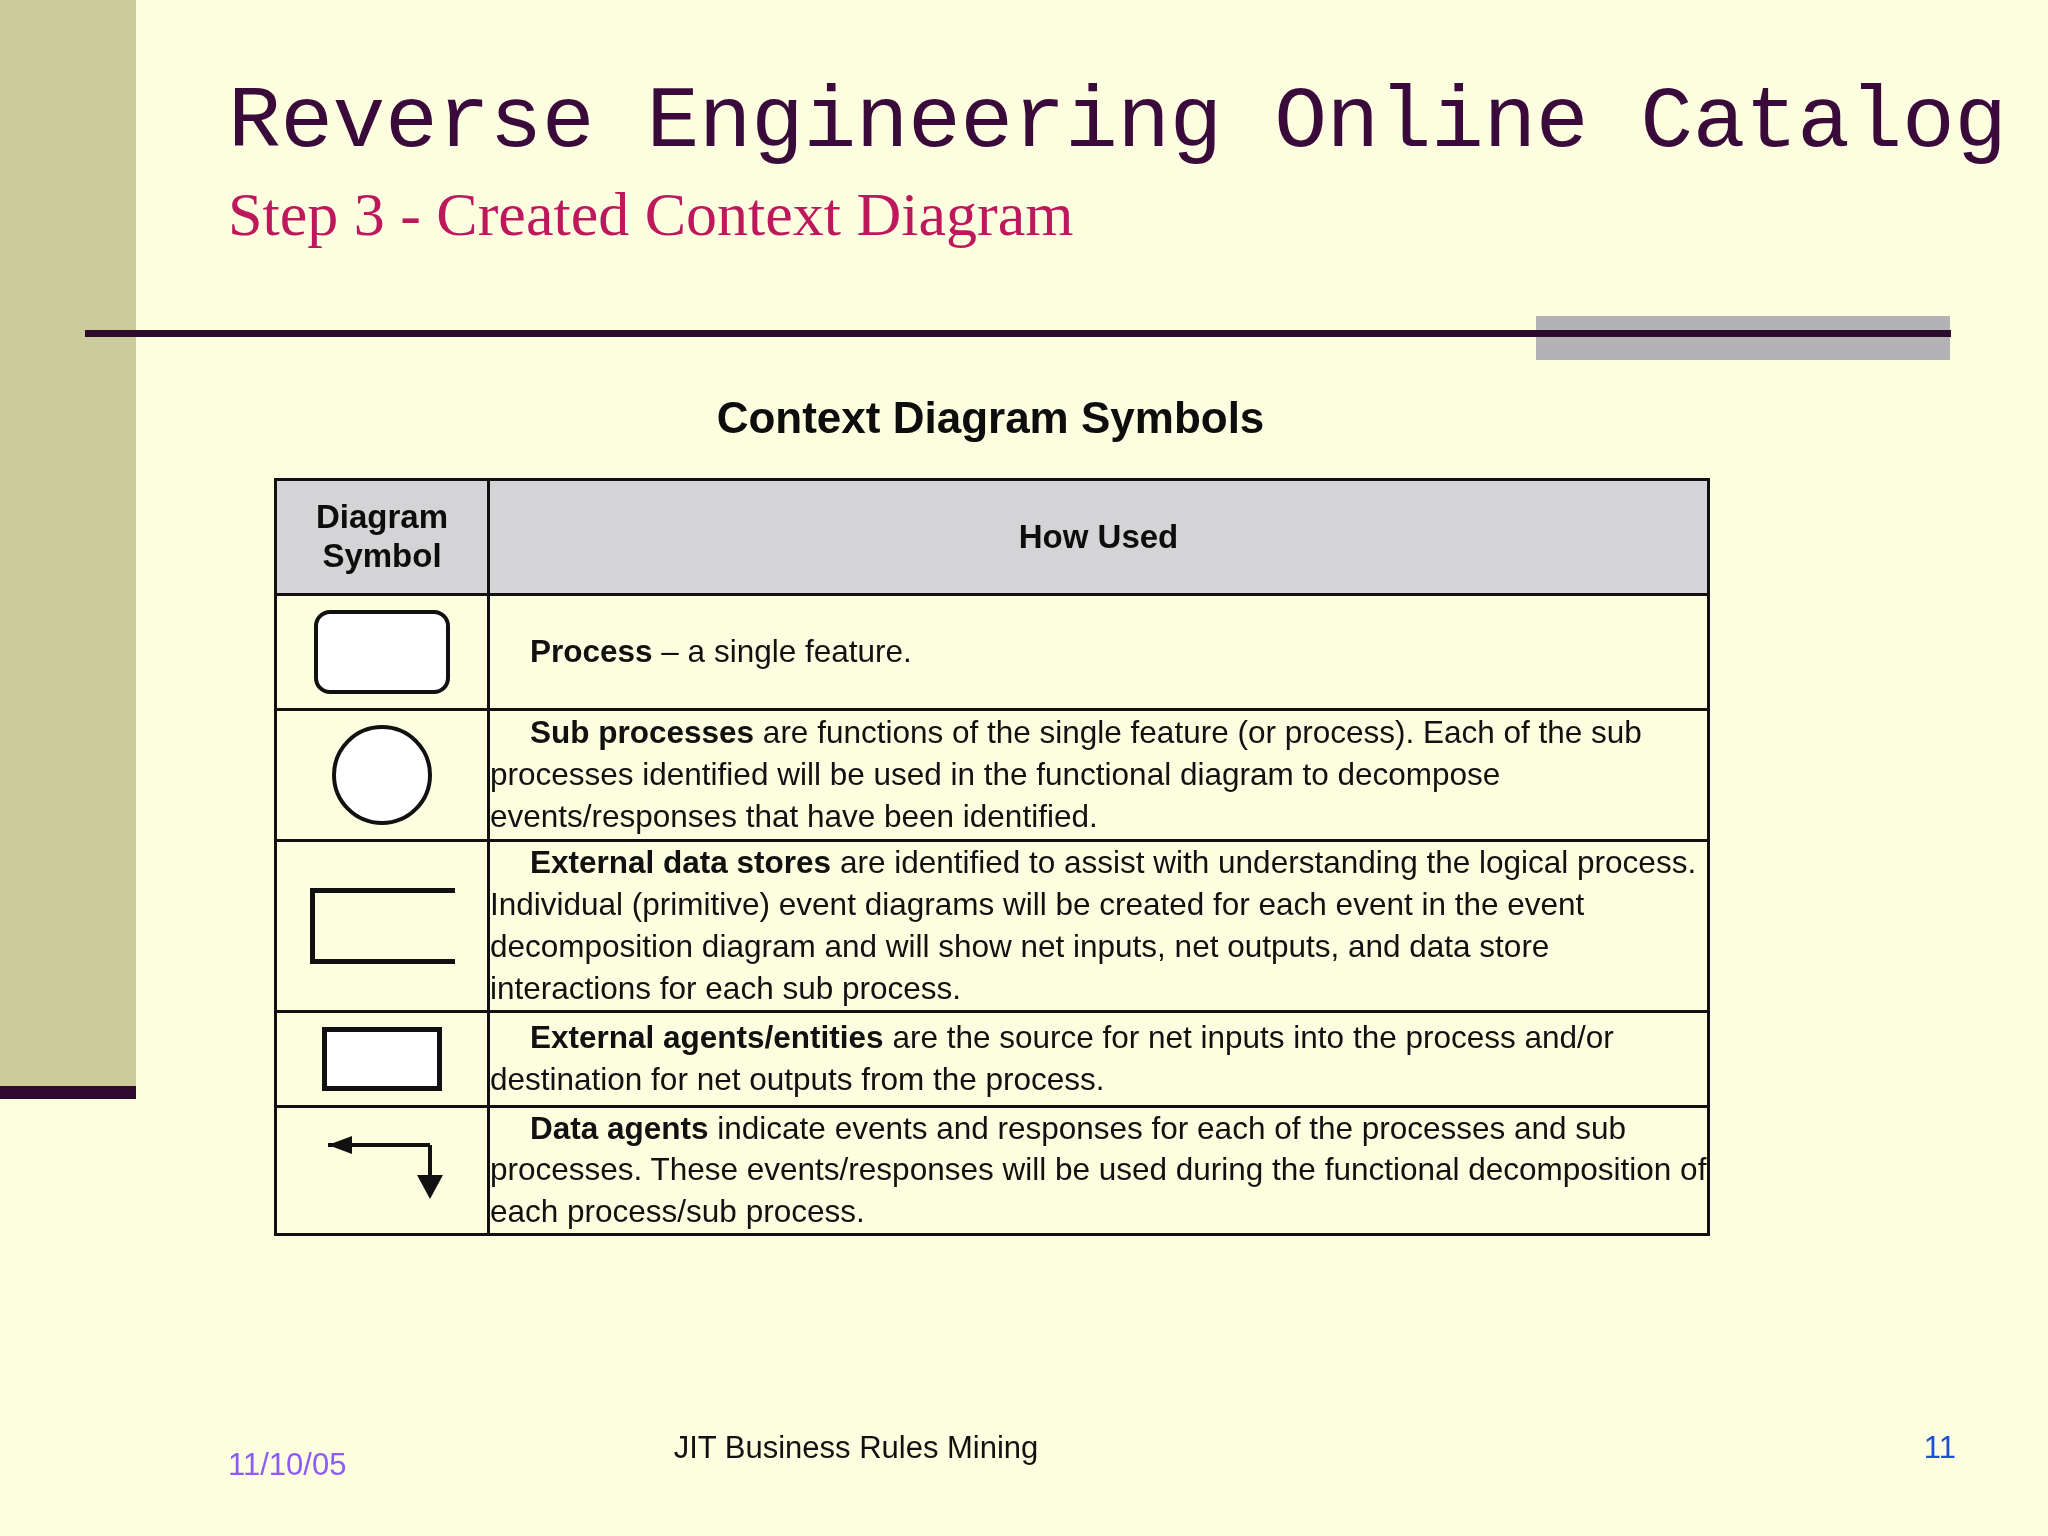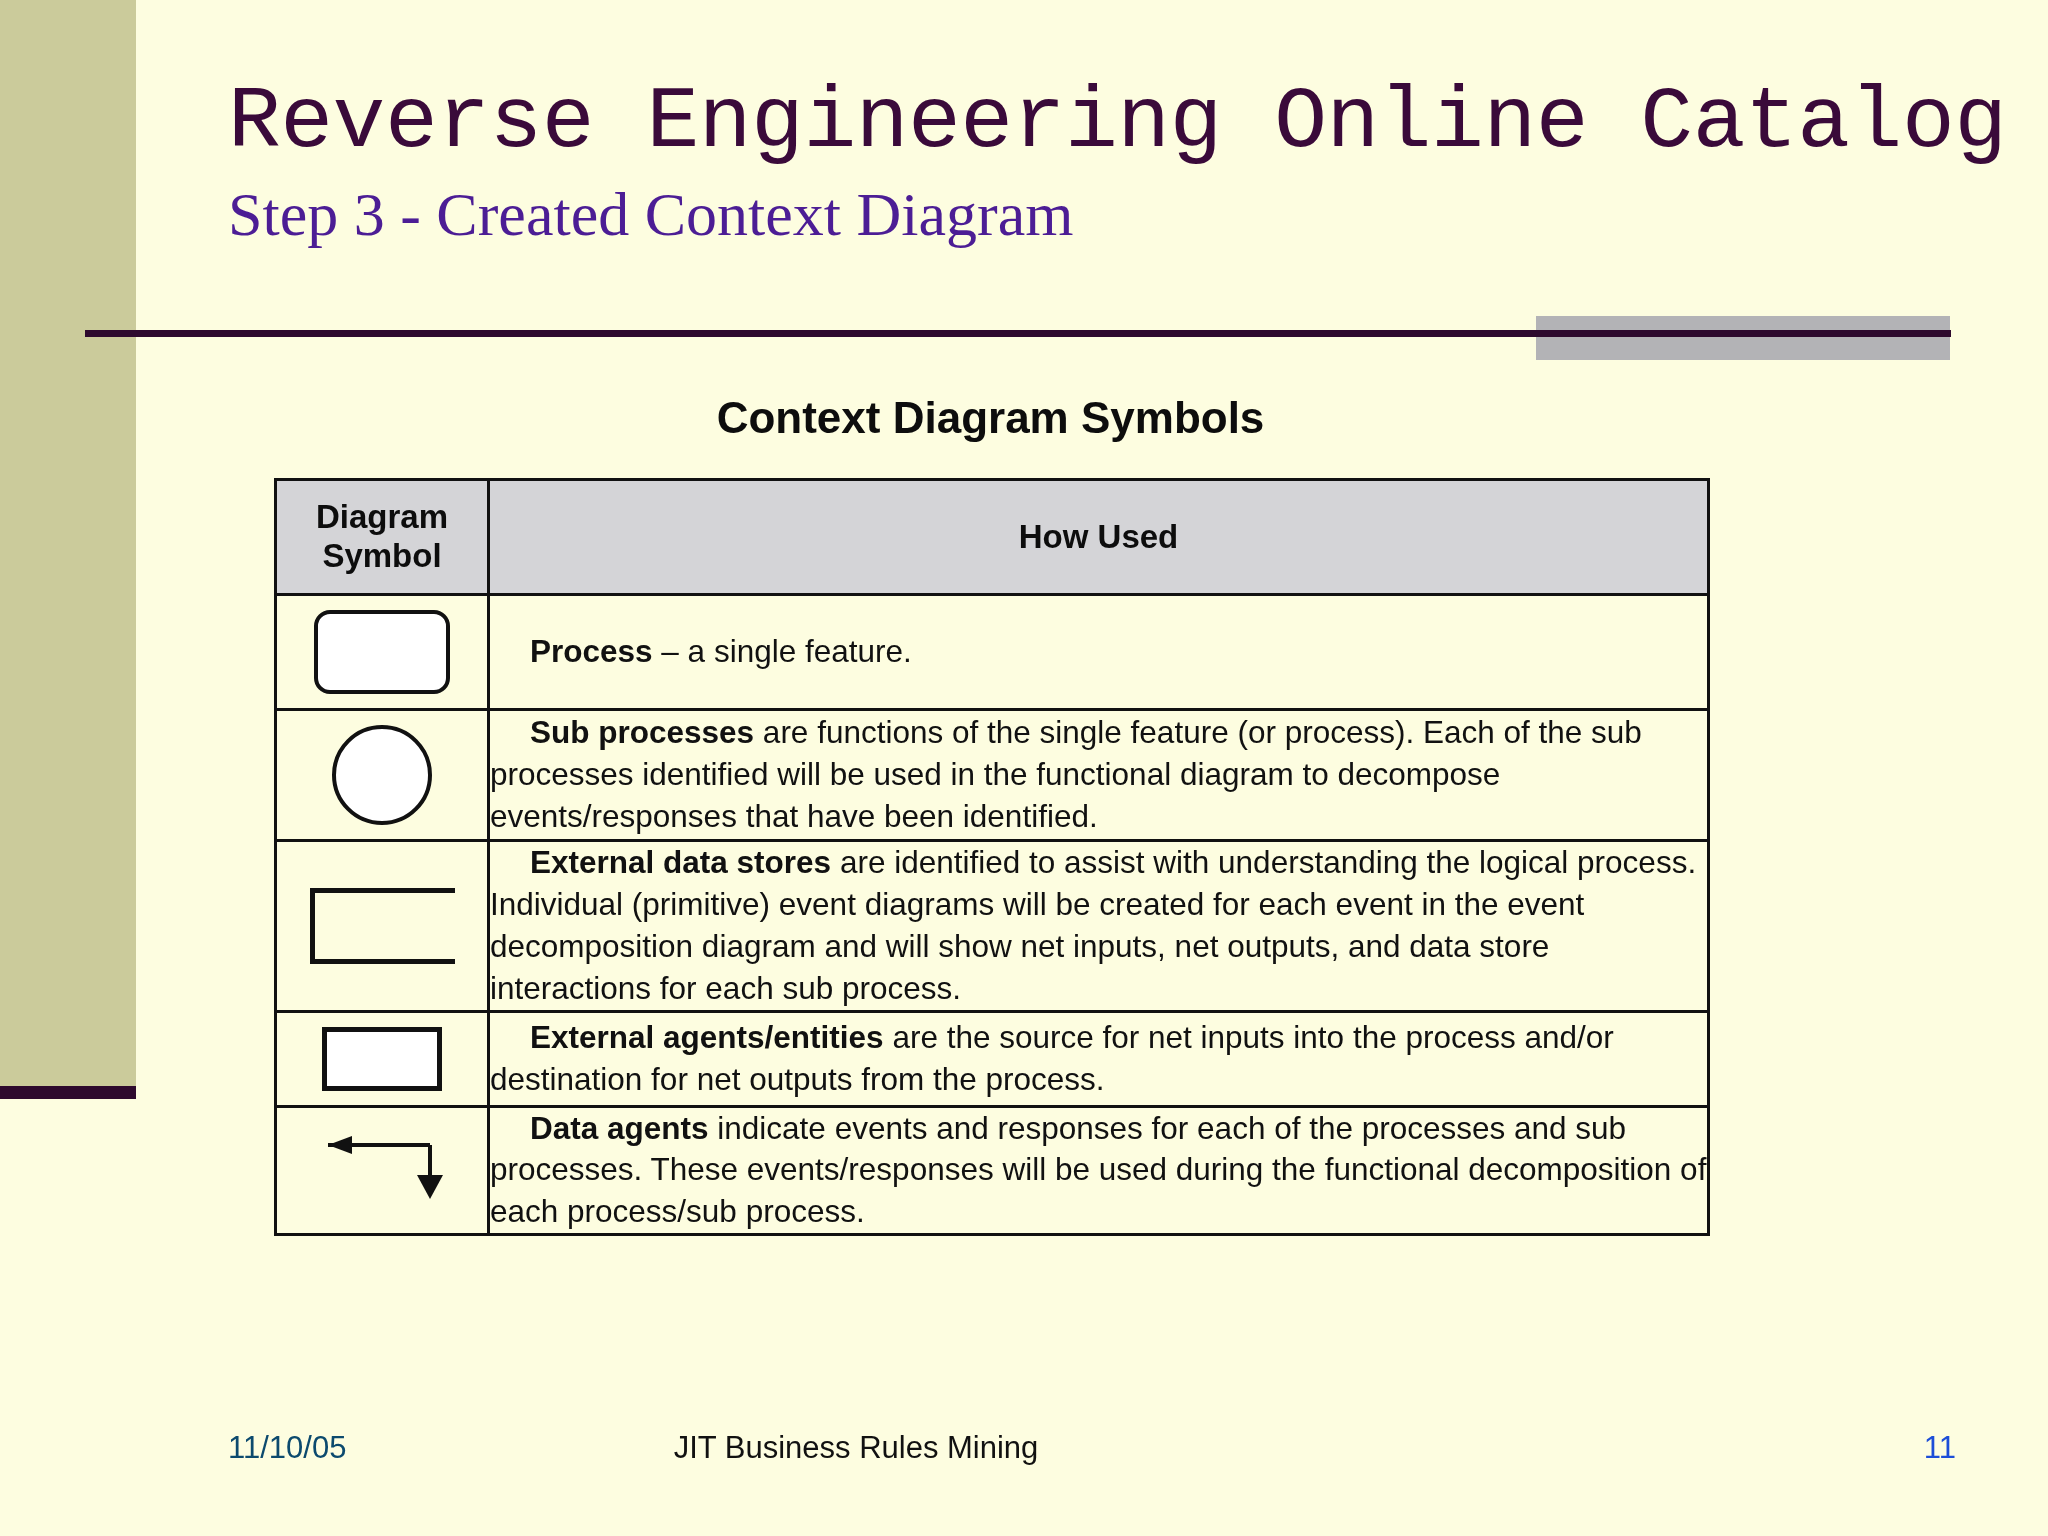--- a/index.html
+++ b/index.html
@@ -46,21 +46,21 @@
     font-size: 88px;
     line-height: 1.02;
     color: #3A0A3A;
     white-space: nowrap;
     letter-spacing: -0.5px;
   }
   .title-sub {
     font-family: "Liberation Serif", serif;
     font-size: 62px;
     line-height: 1.05;
-    color: #4c1d95;
+    color: #be185d;
     margin-top: 14px;
     white-space: nowrap;
   }
 
   .header-gray-block {
     position: absolute;
     left: 1536px;
     top: 316px;
     width: 414px;
     height: 44px;
@@ -161,23 +161,23 @@
   .footer {
     position: absolute;
     left: 0;
     top: 1430px;
     width: 2048px;
     height: 46px;
   }
   .footer-date {
     position: absolute;
     left: 228px;
-    top: 0;
+    top: 17px;
     font-size: 31px;
-    color: #0c4a6e;
+    color: #8b5cf6;
   }
   .footer-center {
     position: absolute;
     left: 0;
     top: 0;
     width: 1712px;
     text-align: center;
     font-size: 31px;
     color: #111111;
   }

